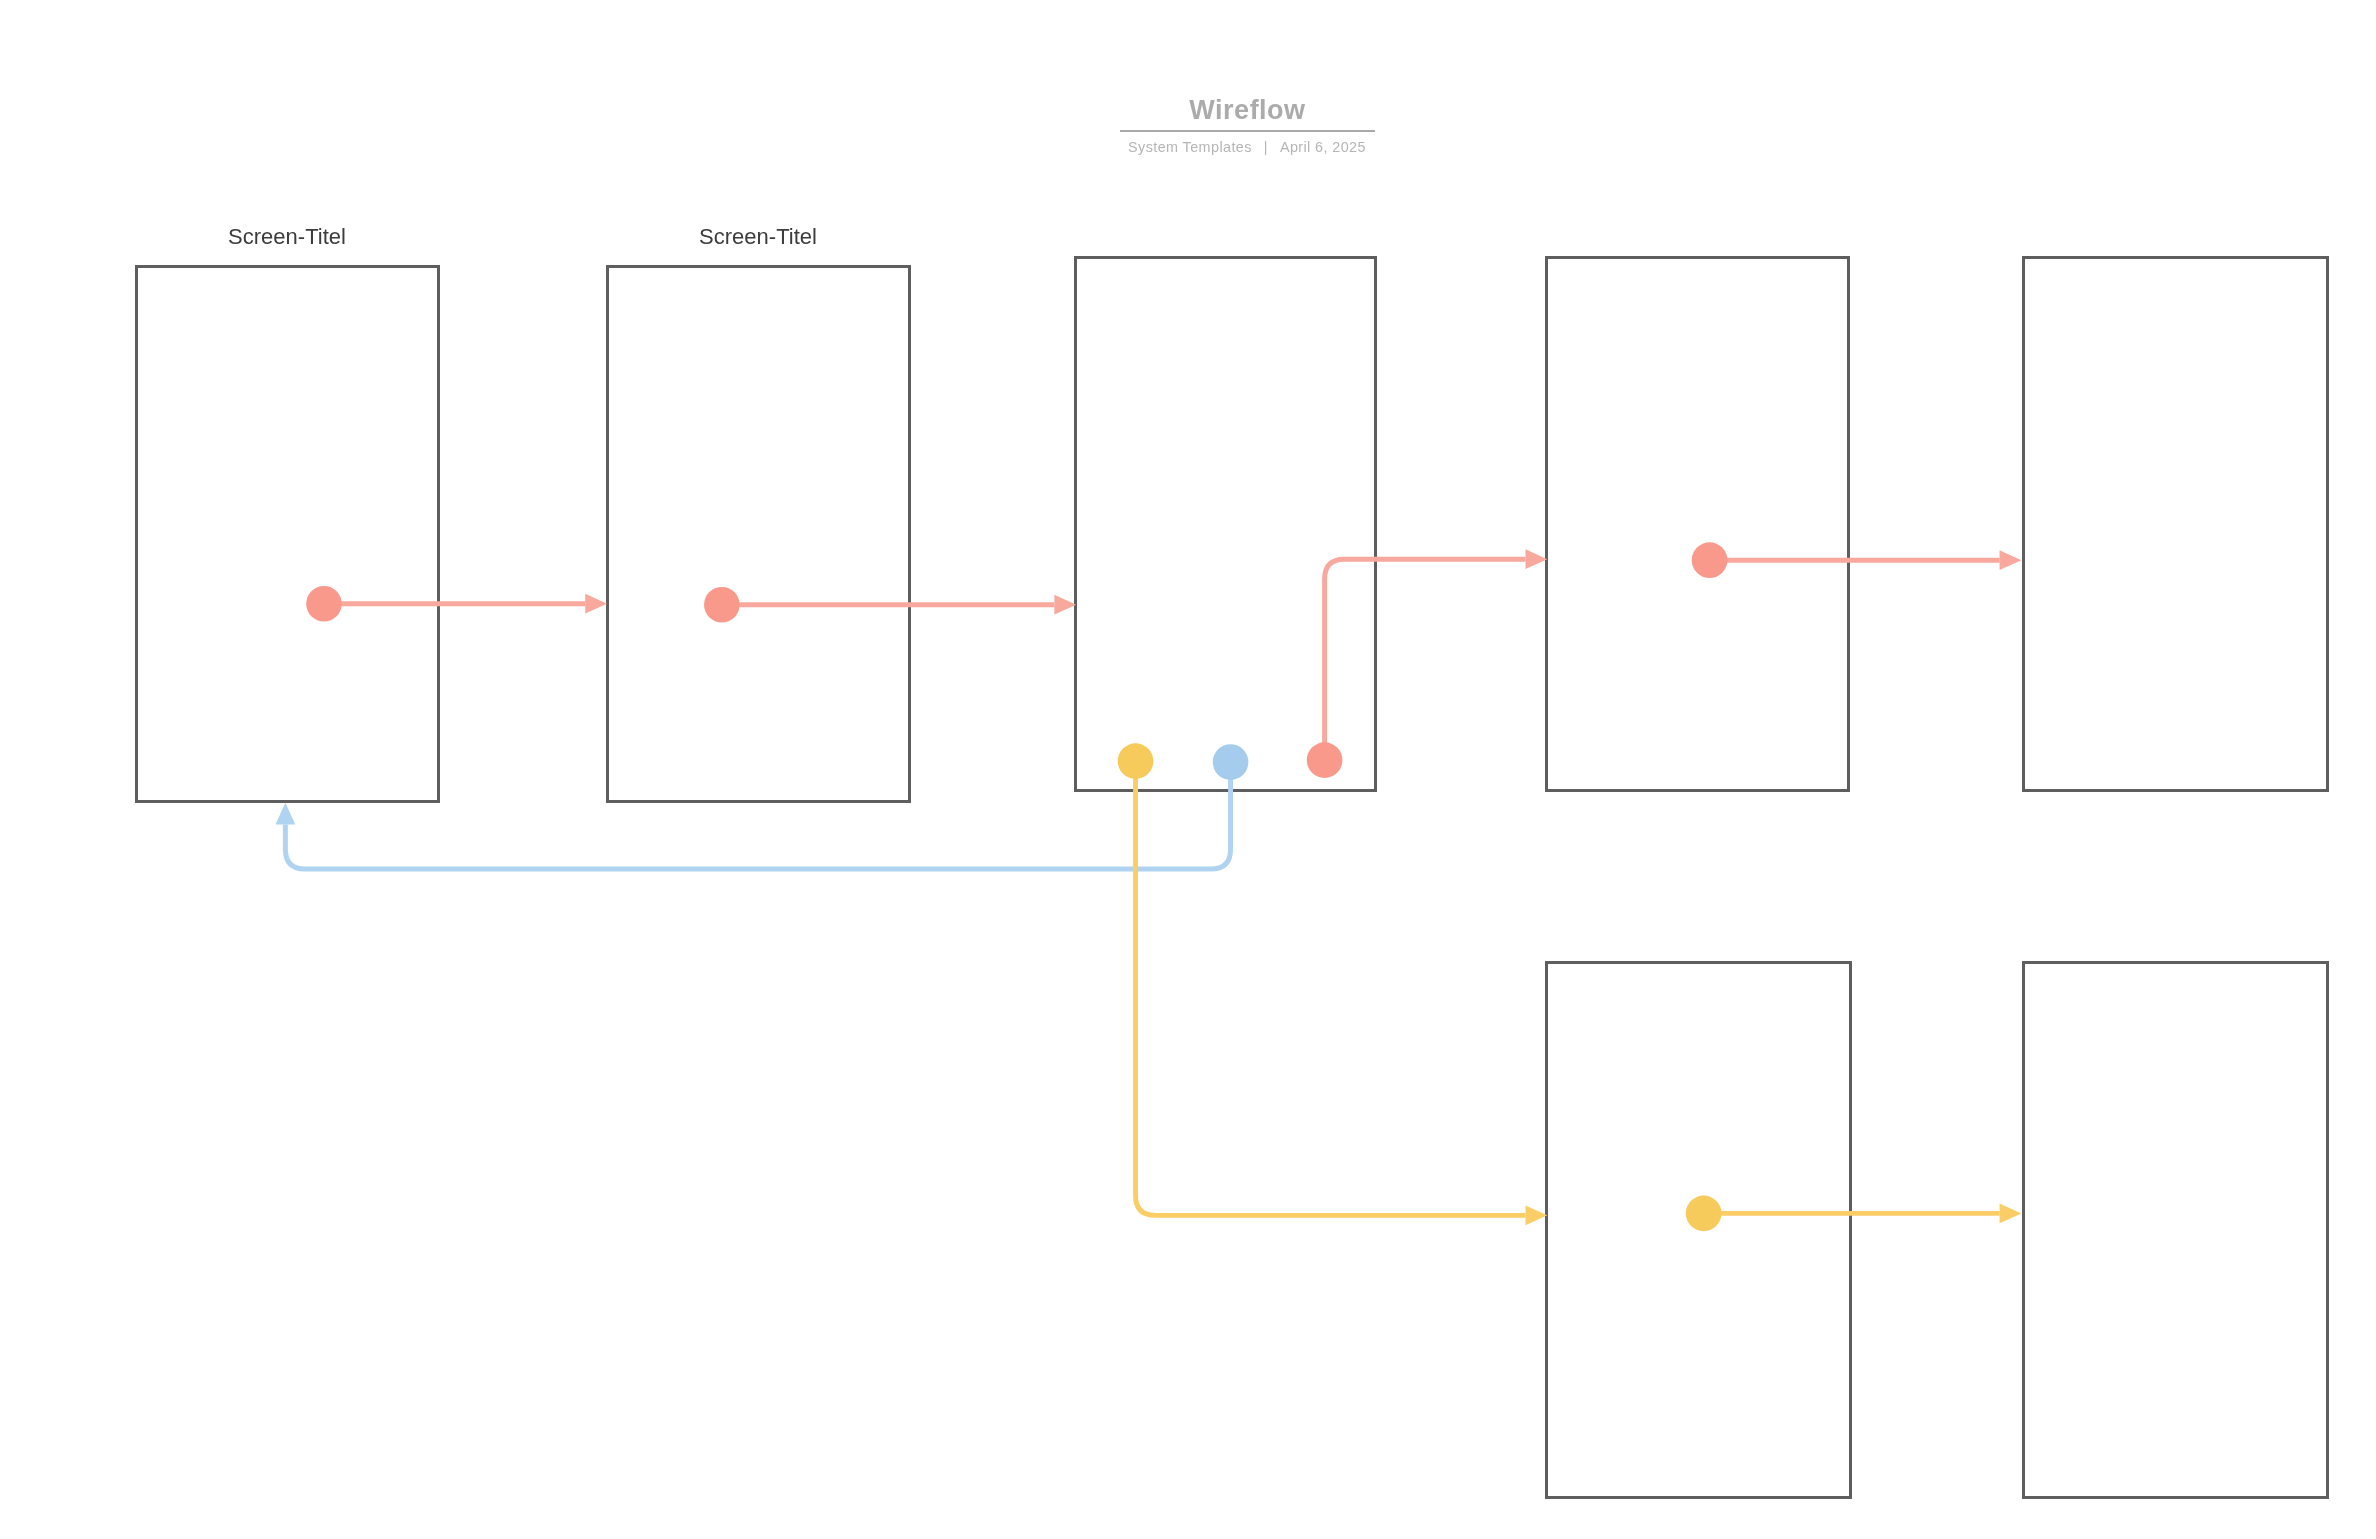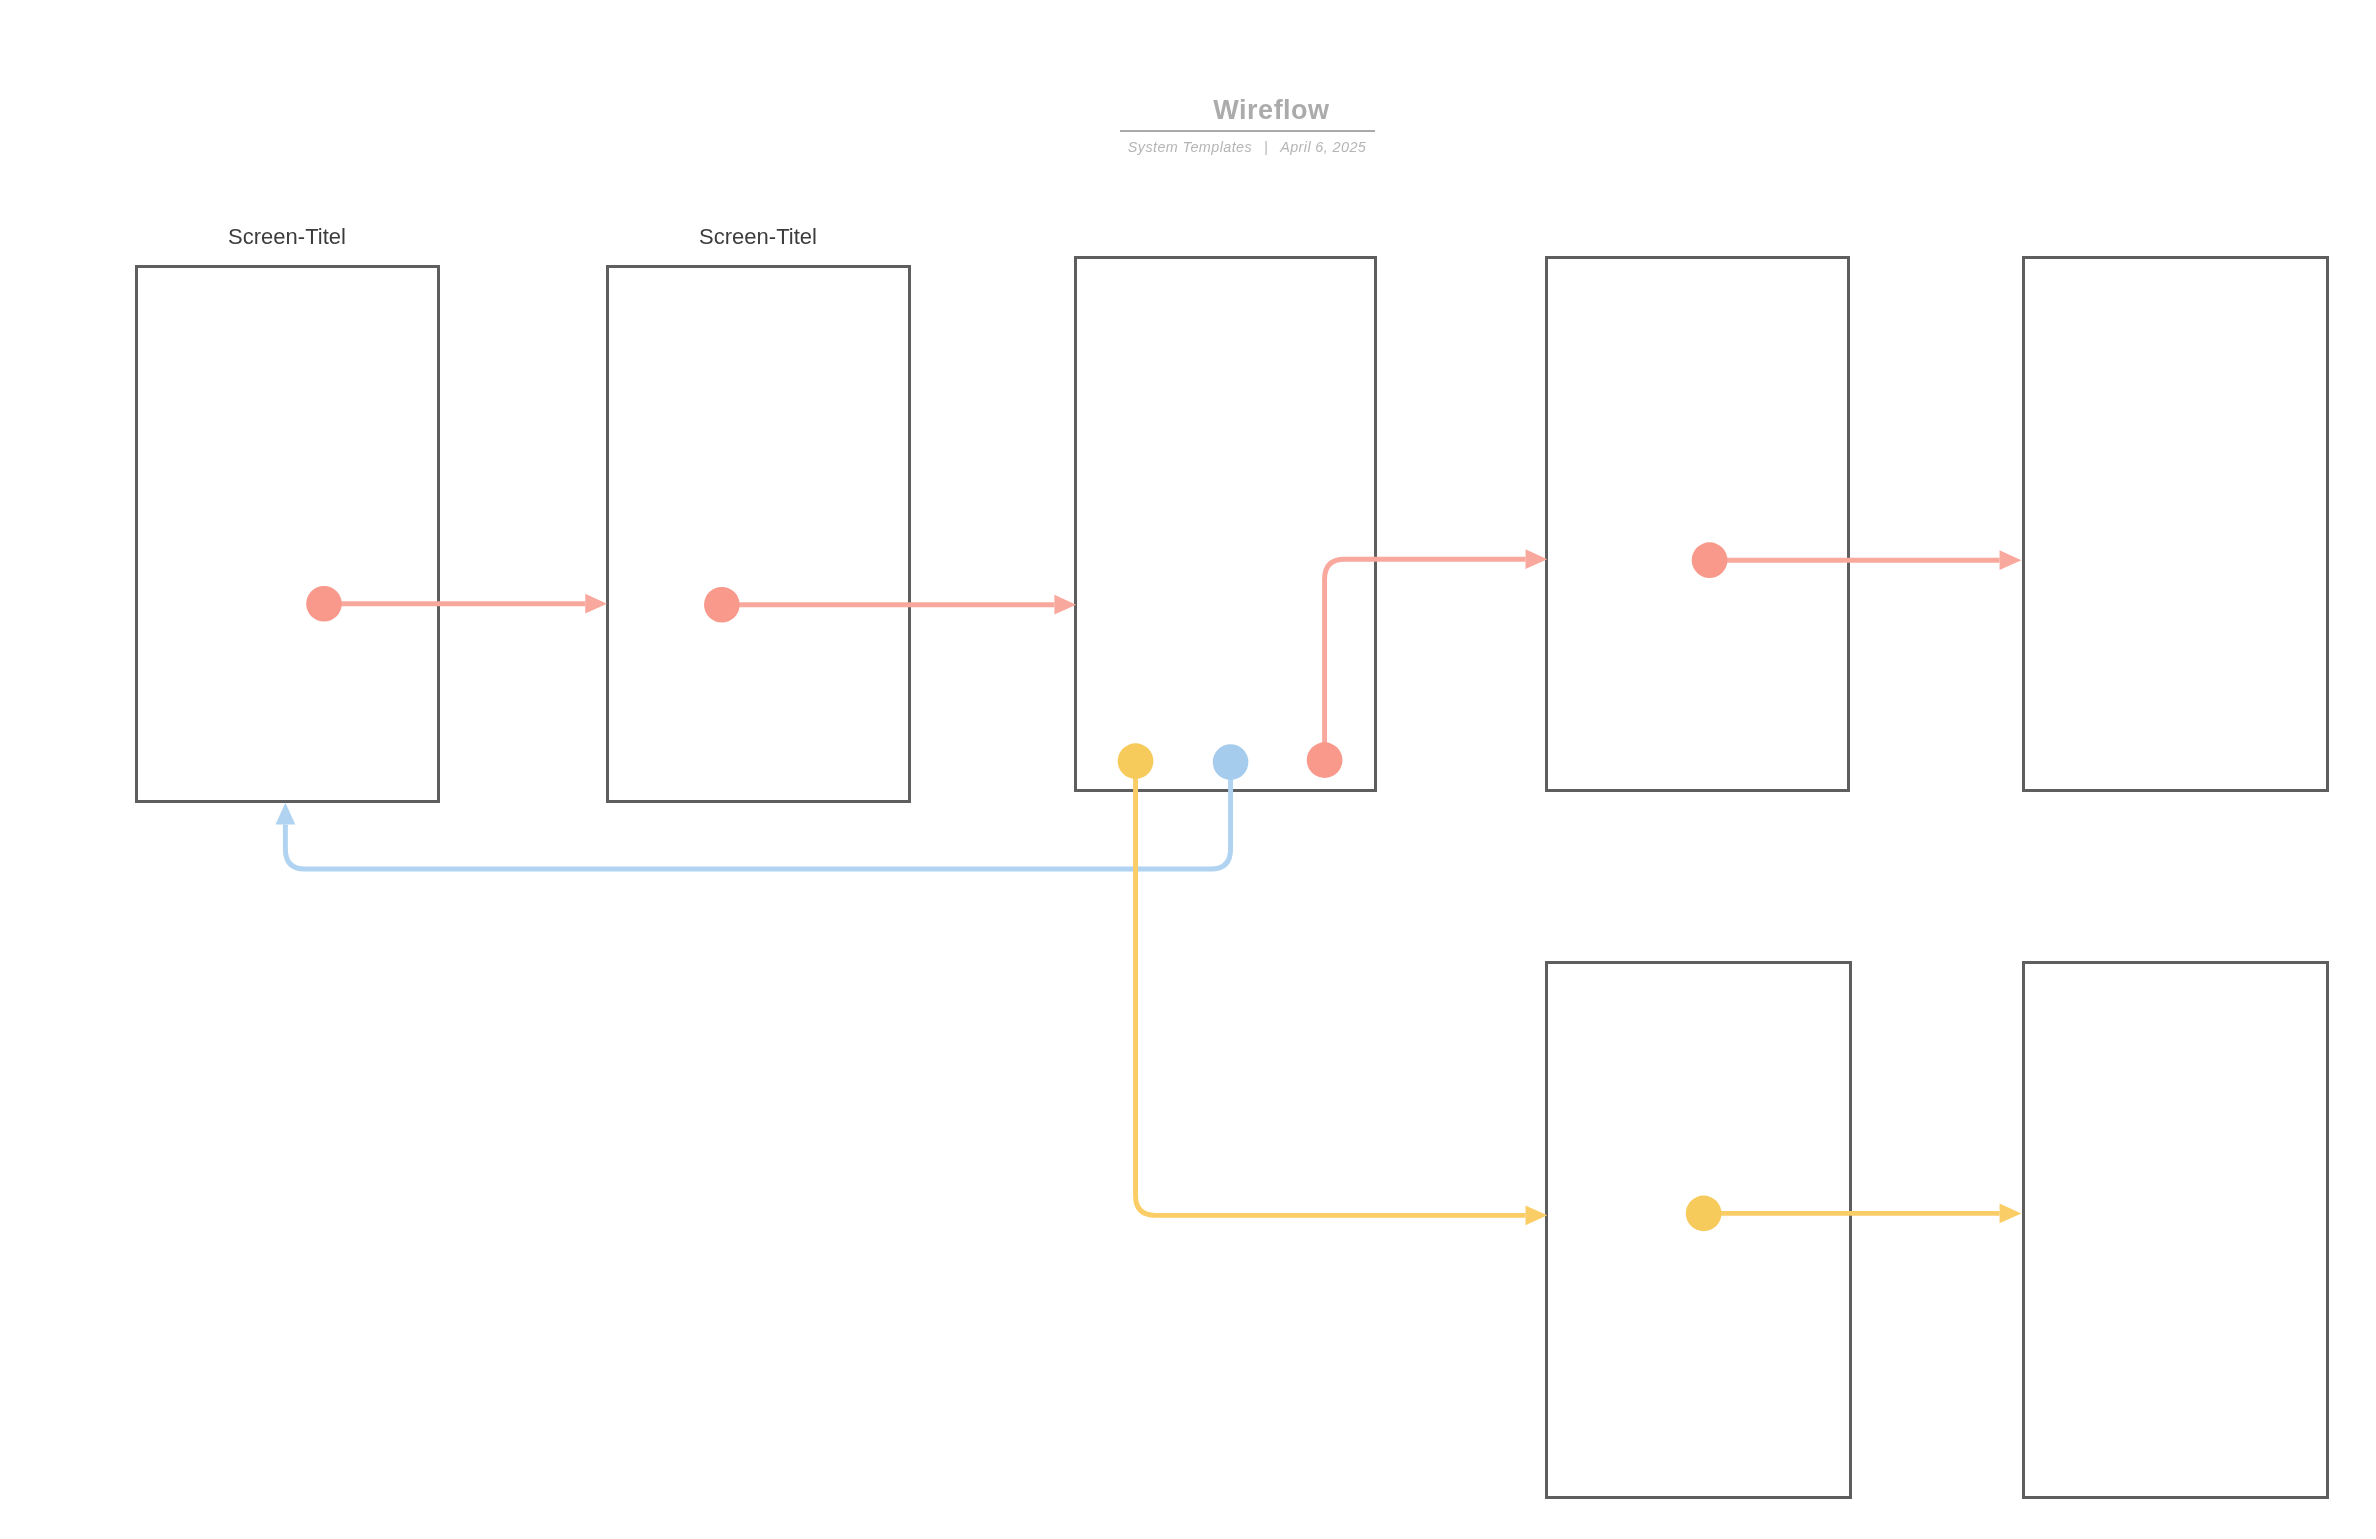--- a/index.html
+++ b/index.html
@@ -6,41 +6,40 @@
   #canvas {
     position: relative;
     width: 2376px;
     height: 1539px;
     background: #ffffff;
     font-family: "Liberation Sans", sans-serif;
     overflow: hidden;
   }
   .page-title {
     position: absolute;
-    left: 1123px; top: 95px; width: 297px;
+    left: 1099px; top: 95px; width: 297px;
     text-align: center;
     font-size: 27px;
     font-weight: bold;
     letter-spacing: 0.5px;
     z-index: 2;
   }
   .title-divider {
     position: absolute;
     left: 1120px; top: 130px;
     width: 255px; height: 2px;
     z-index: 2;
   }
   .page-subtitle {
     position: absolute;
     left: 1049px; top: 139px; width: 396px;
     text-align: center;
     font-size: 14.4px;
     letter-spacing: 0.4px;
     z-index: 2;
-    font-style: italic;
   }
   .page-subtitle .sep { margin: 0 12px; }
   .screen-frame {
     position: absolute;
     background: #ffffff;
     border: 3px solid #5e5e5e;
     box-sizing: border-box;
     z-index: 1;
   }
   .screen-label {

